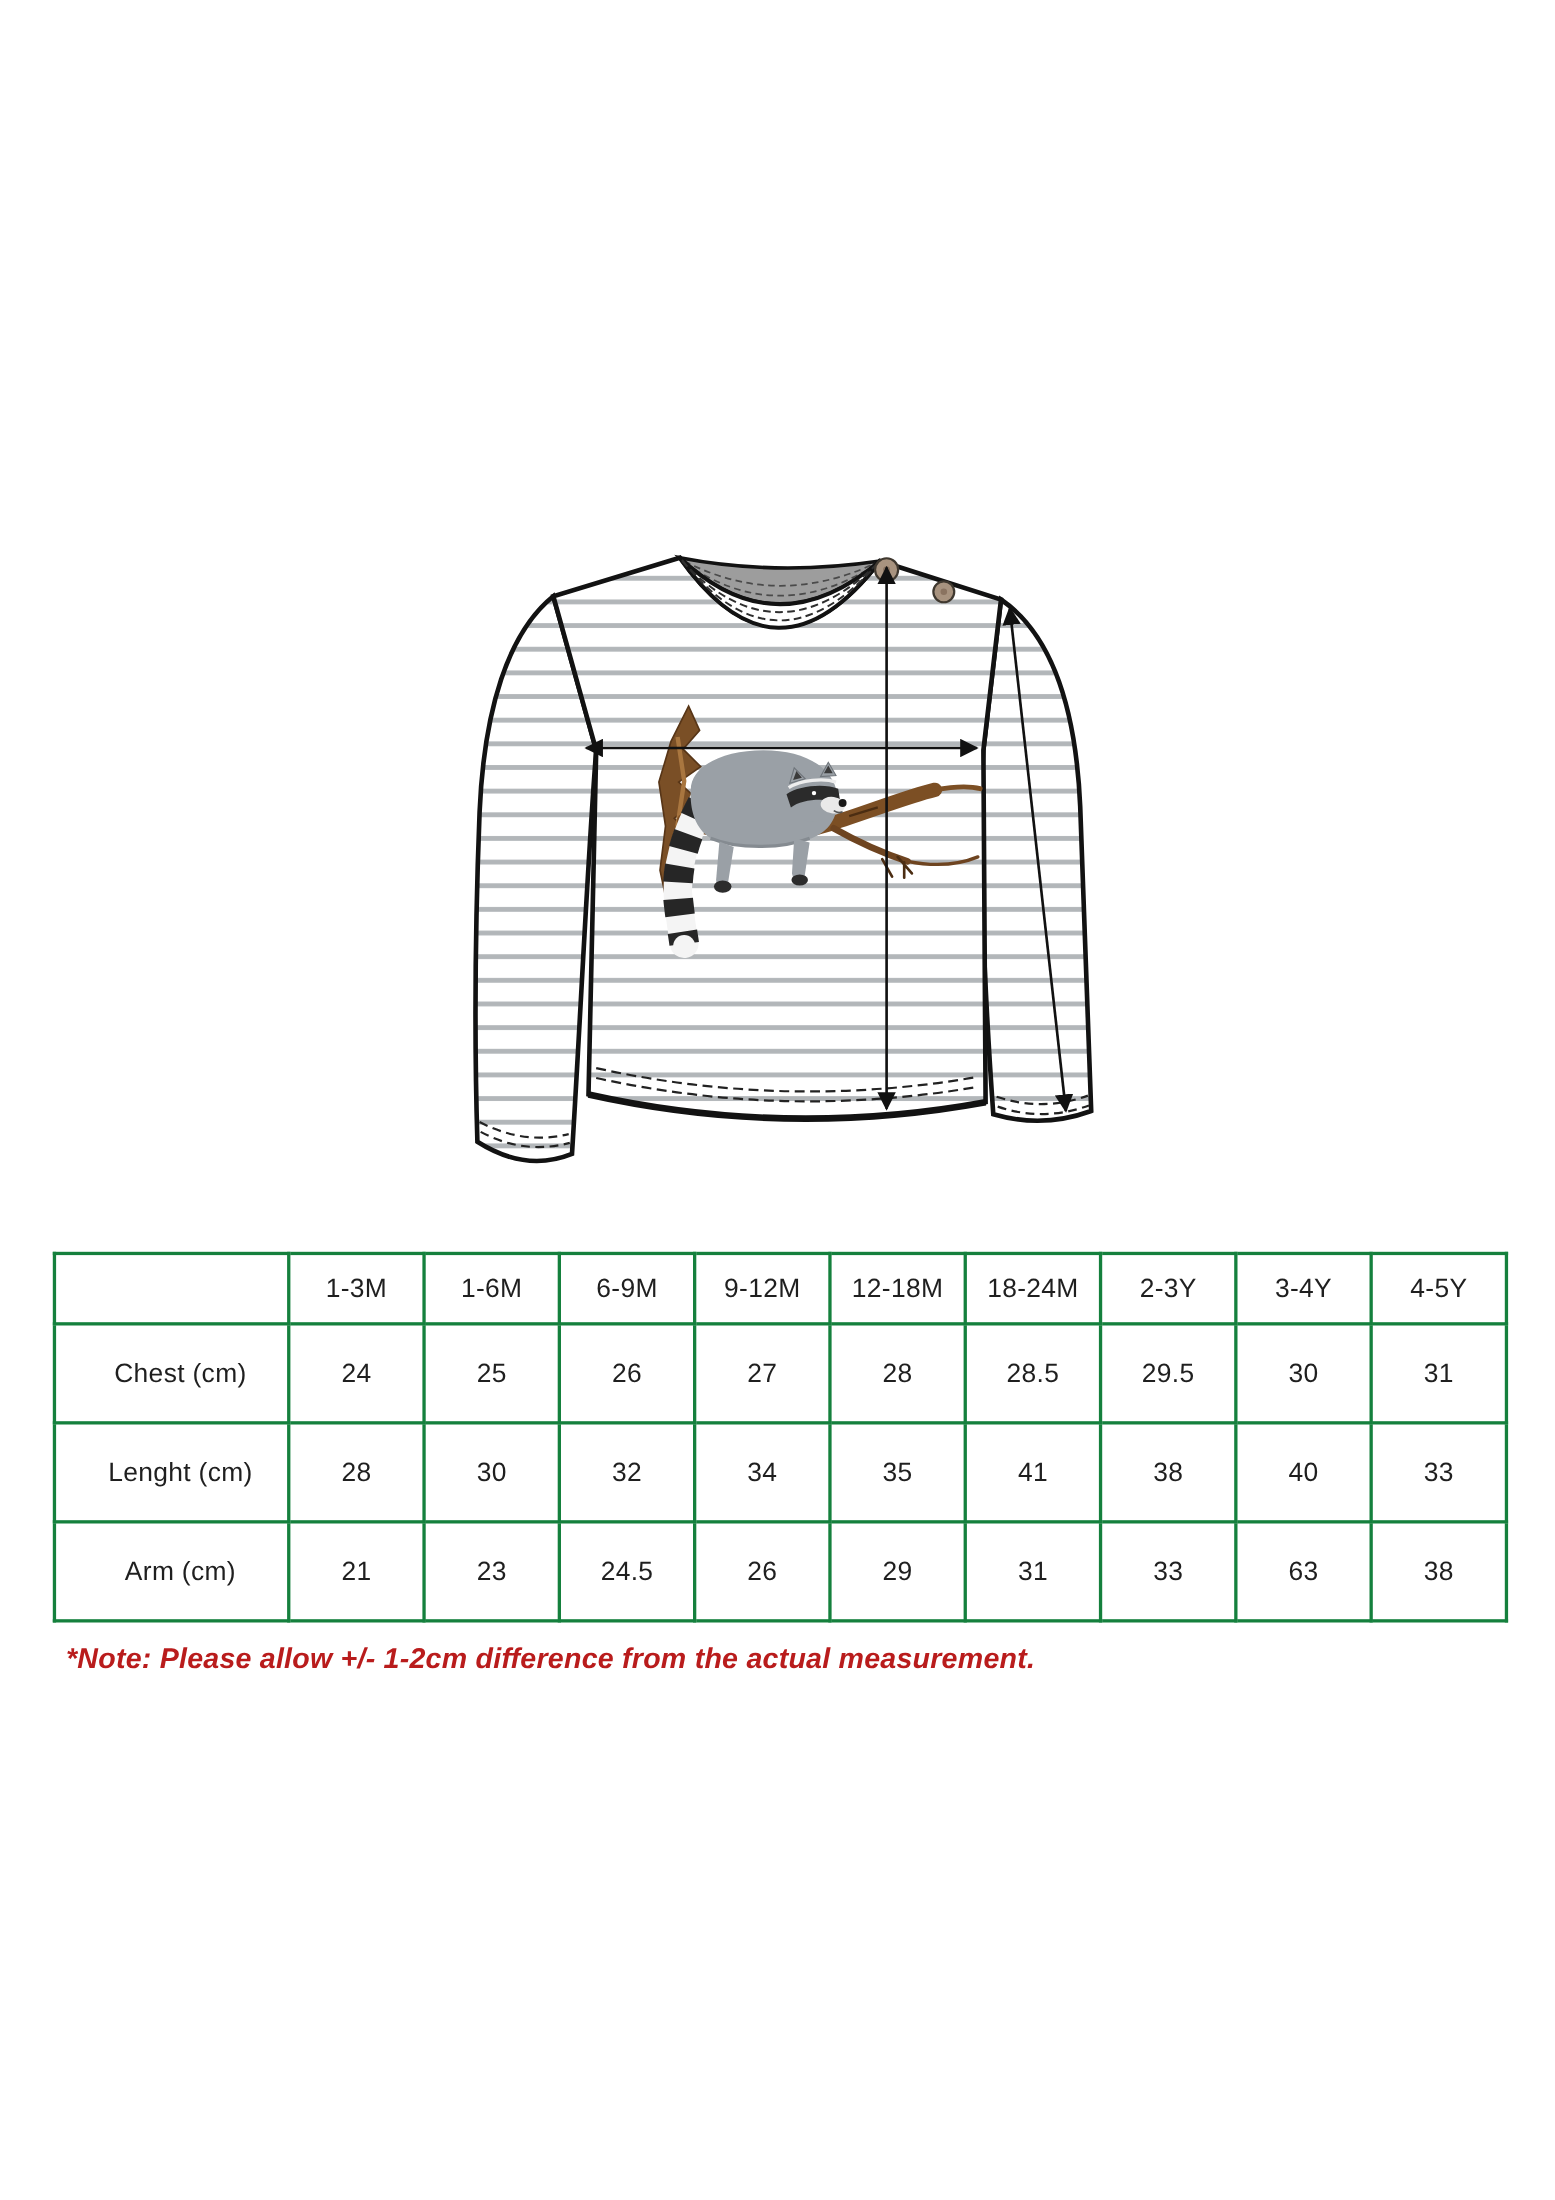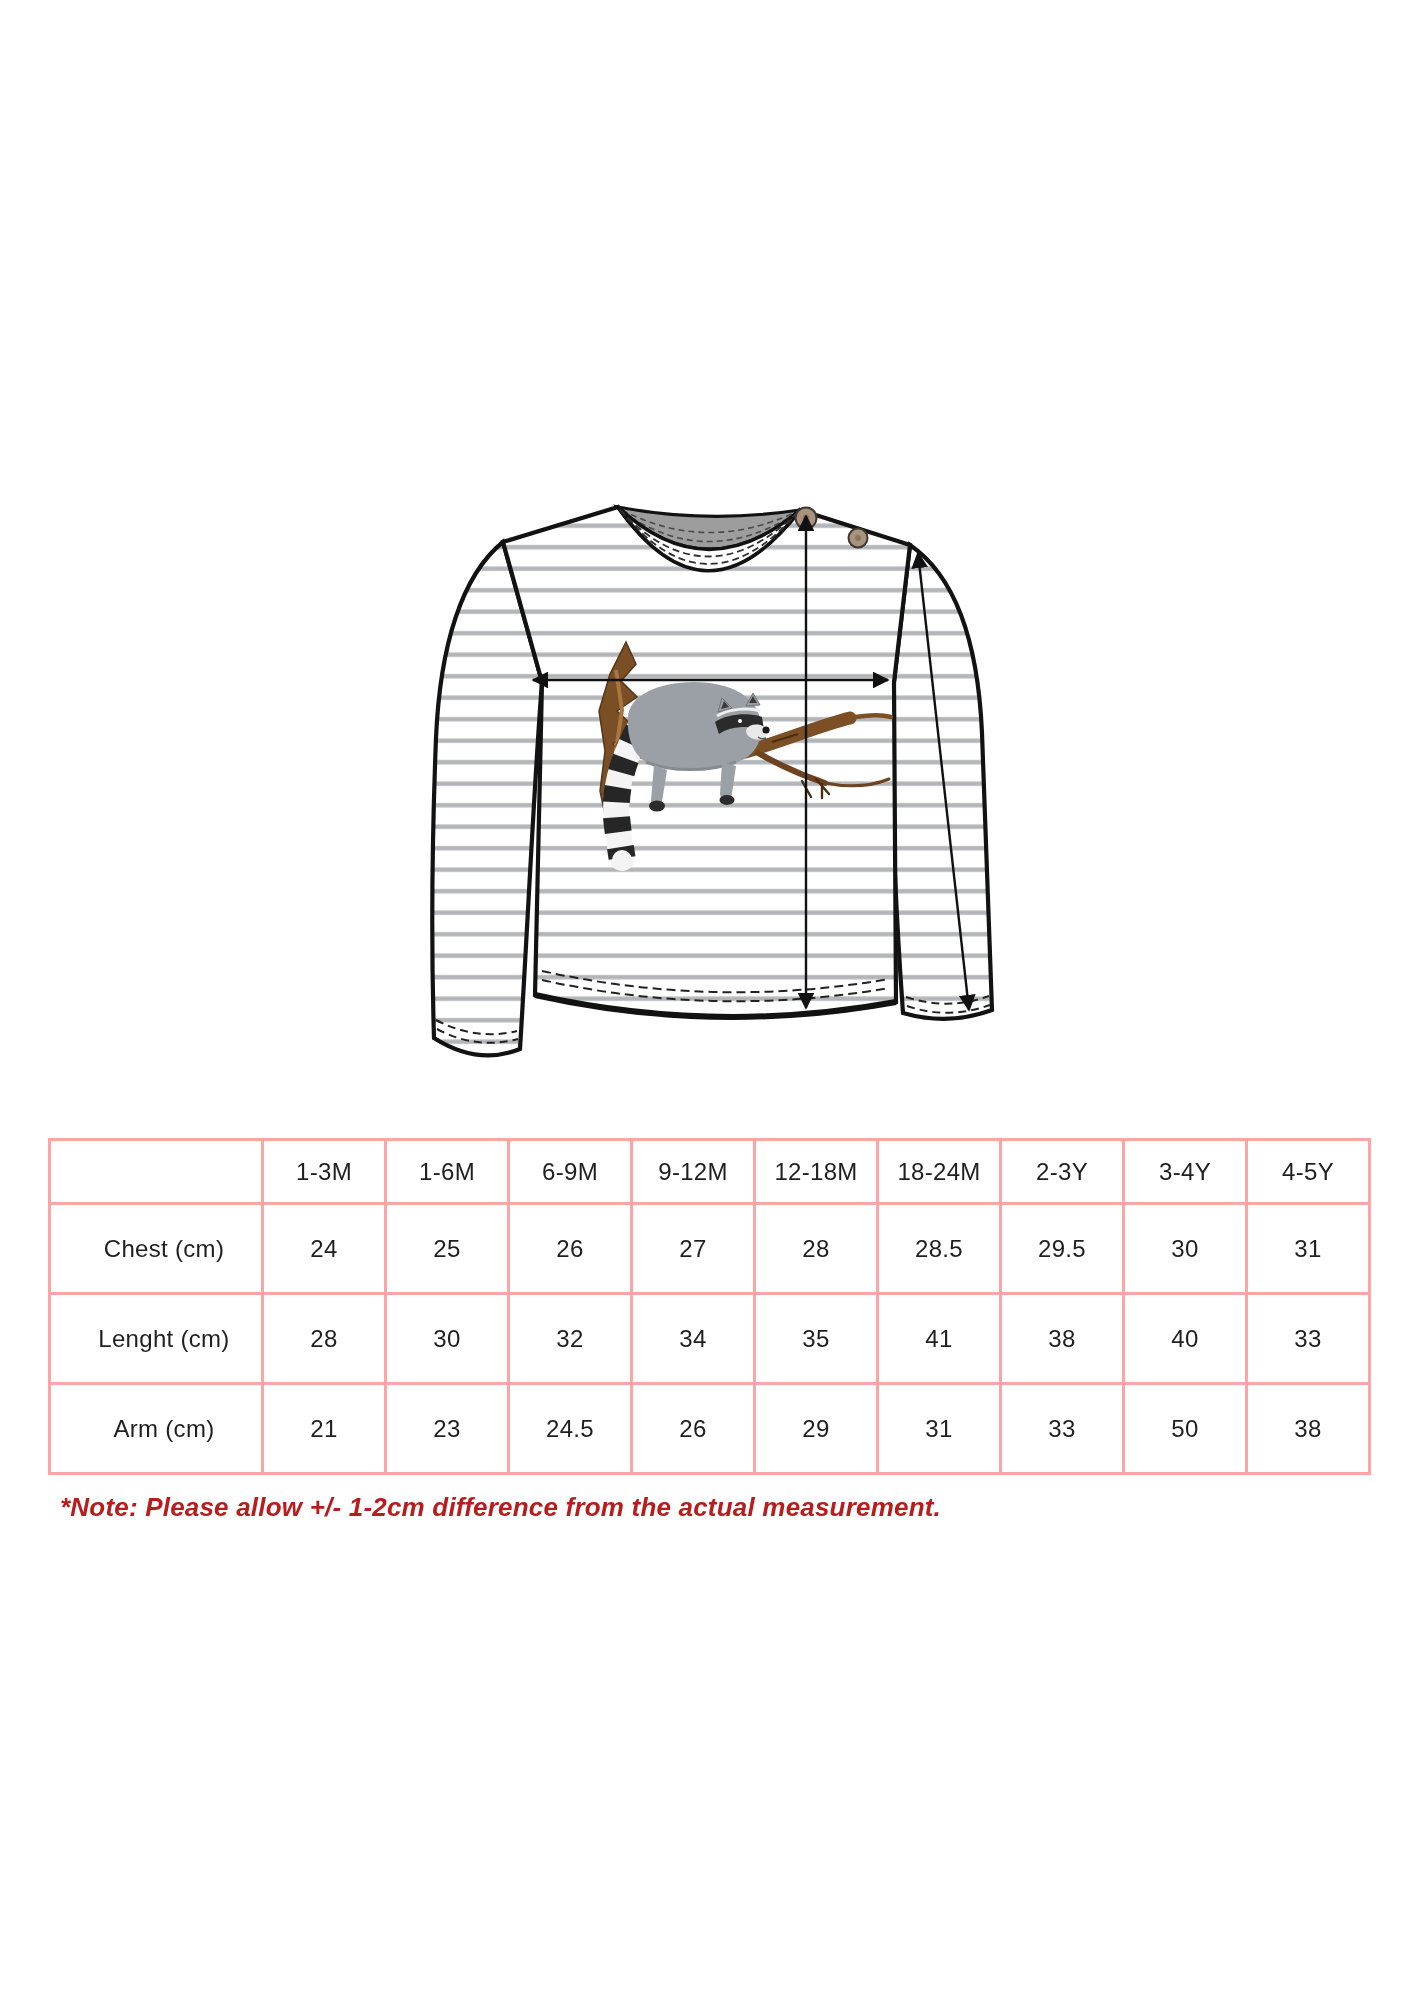--- a/index.html
+++ b/index.html
@@ -10,21 +10,21 @@
     font-family:"Liberation Sans", sans-serif;
     color:#1c1c1c;
   }
   .shirt-figure { position:absolute; left:370px; top:450px; width:680px; height:680px; }
   table.size-chart {
     position:absolute; left:48px; top:1138px; width:1320px;
     border-collapse:collapse; table-layout:fixed;
     font-size:24px; color:#1f1f1f; letter-spacing:0.3px;
   }
   table.size-chart th, table.size-chart td {
-    border:3px solid #fca5a5; text-align:center; vertical-align:middle;
+    border:3px solid #15803d; text-align:center; vertical-align:middle;
     font-weight:400; background:#ffffff;
   }
   table.size-chart tr.hdr th { height:64px; }
   table.size-chart tr.datarow td { height:90px; }
   table.size-chart td.rowlabel { text-align:center; padding-left:16px; }
   .note {
     position:absolute; left:60px; top:1492px; width:1100px;
     font-size:26px; font-weight:bold; font-style:italic; color:#b91c1c;
     letter-spacing:0.2px;
   }
@@ -185,21 +185,21 @@
       </tr>
       <tr class="datarow">
         <td class="rowlabel">Arm (cm)</td>
         <td>21</td>
         <td>23</td>
         <td>24.5</td>
         <td>26</td>
         <td>29</td>
         <td>31</td>
         <td>33</td>
-        <td>50</td>
+        <td>63</td>
         <td>38</td>
       </tr>
     </tbody>
   </table>
 
   <p class="note">*Note: Please allow +/- 1-2cm difference from the actual measurement.</p>
 
 </div>
 
 </body></html>

